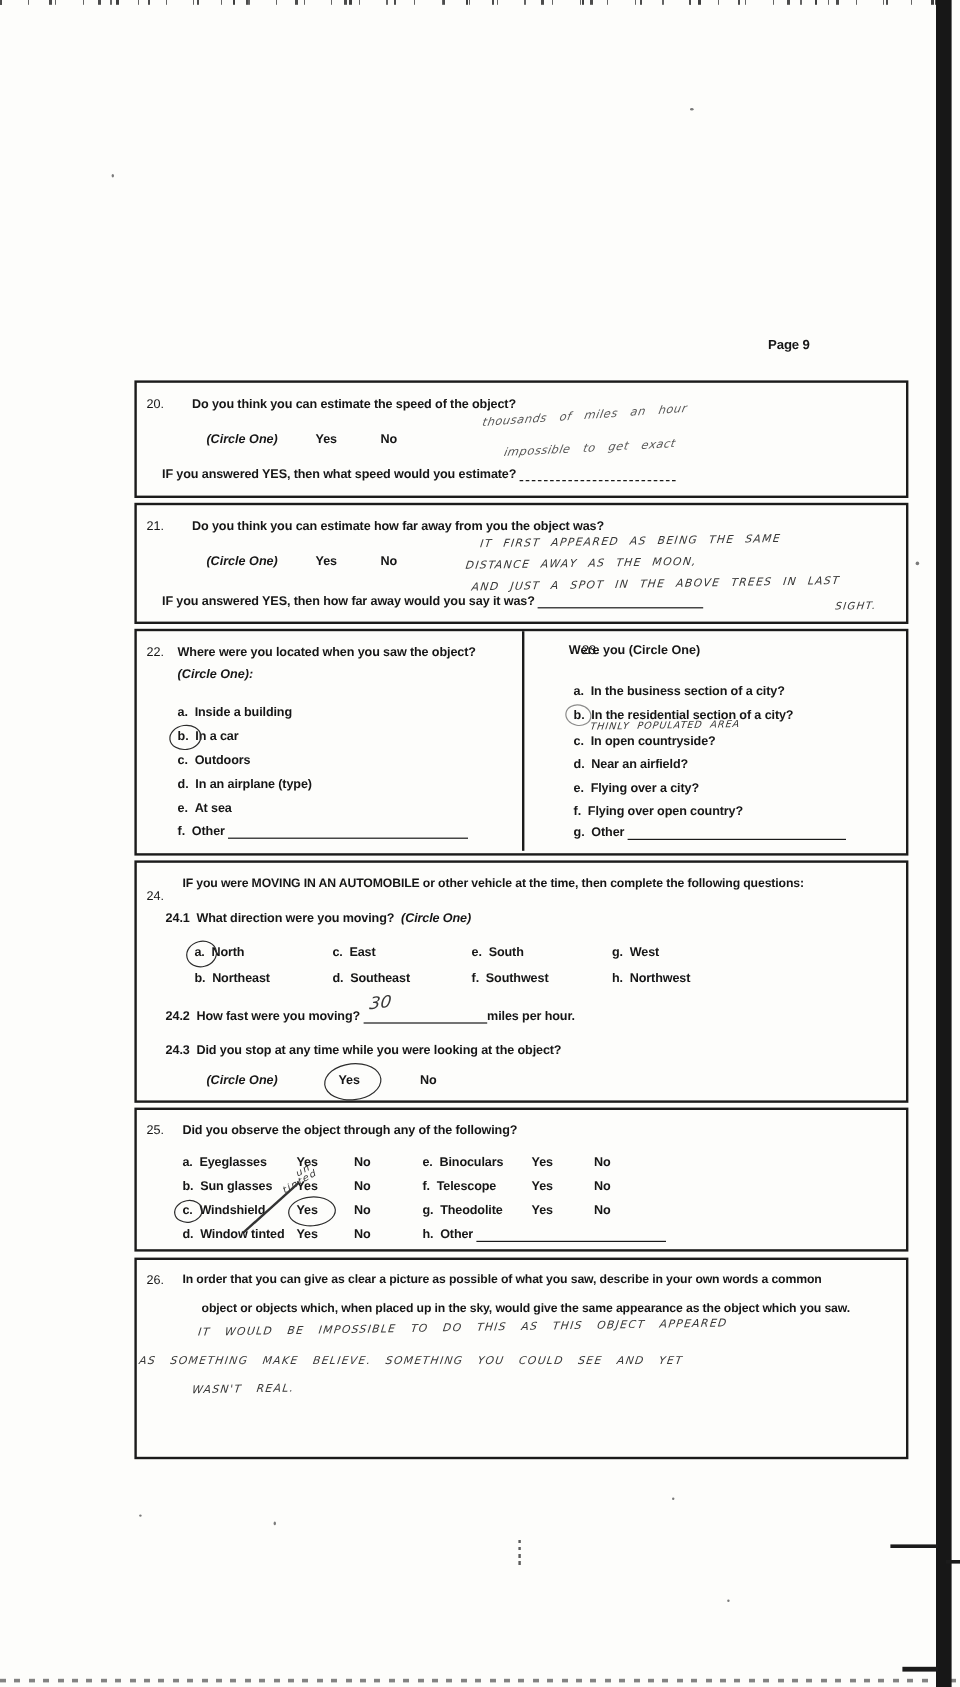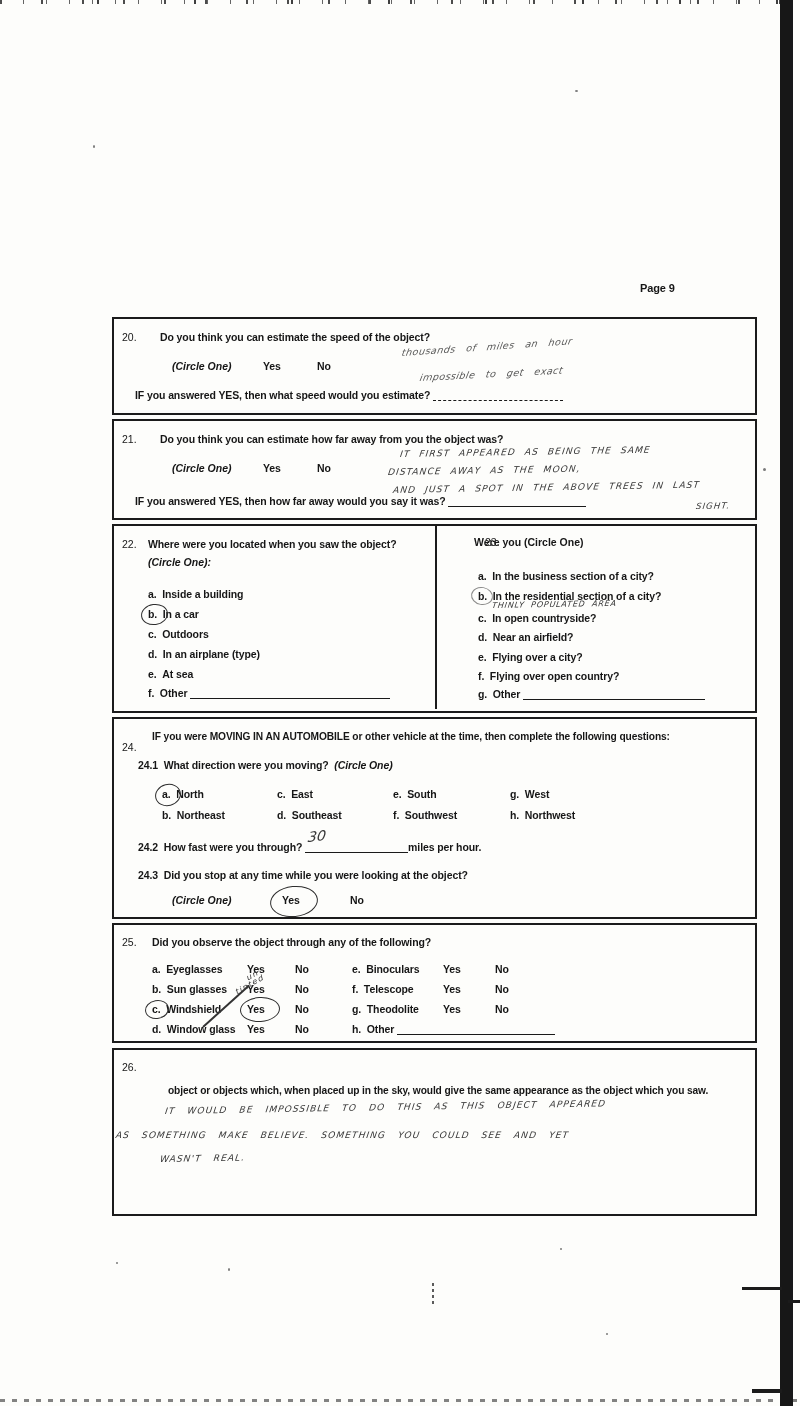--- a/index.html
+++ b/index.html
@@ -163,21 +163,21 @@
     <span>d.</span>&nbsp;&nbsp;<span>Southeast</span>
   </div>
   <div class="abs t" style="left:393px;top:809px;">
     <span>f.</span>&nbsp;&nbsp;<span>Southwest</span>
   </div>
   <div class="abs t" style="left:510px;top:809px;">
     <span>h.</span>&nbsp;&nbsp;<span>Northwest</span>
   </div>
 
   <div class="abs t" style="left:138px;top:841px;">
-    <span>24.2</span>&nbsp;&nbsp;<span>How fast were you through?</span>
+    <span>24.2</span>&nbsp;&nbsp;<span>How fast were you moving?</span>
     <span class="ul" style="width:103px;"></span><span>miles per hour.</span>
   </div>
   <div class="abs hw" style="left:308px;top:829px;font-size:14px;transform:skewX(-12deg) rotate(-6deg);">30</div>
 
   <div class="abs t" style="left:138px;top:869px;">
     <span>24.3</span>&nbsp;&nbsp;<span>Did you stop at any time while you were looking at the object?</span>
   </div>
   <div class="abs ti" style="left:172px;top:894px;">(Circle One)</div>
   <div class="abs t" style="left:282px;top:894px;">Yes</div>
   <div class="circ" style="left:270px;top:886px;width:46px;height:29px;transform:rotate(-6deg);border-width:1.5px;"></div>
@@ -201,21 +201,21 @@
 
   <div class="abs t" style="left:152px;top:1003px;">
     <span>c.</span>&nbsp;&nbsp;<span>Windshield</span>
   </div>
   <div class="circ" style="left:145px;top:1000px;width:22px;height:17px;transform:rotate(-10deg);"></div>
   <div class="abs t" style="left:247px;top:1003px;">Yes</div>
   <div class="circ" style="left:240px;top:997px;width:38px;height:23px;transform:rotate(-4deg);border-width:1.5px;"></div>
   <div class="abs t" style="left:295px;top:1003px;">No</div>
 
   <div class="abs t" style="left:152px;top:1023px;">
-    <span>d.</span>&nbsp;&nbsp;<span>Window glass</span>
+    <span>d.</span>&nbsp;&nbsp;<span>Window tinted</span>
   </div>
   <div class="abs t" style="left:247px;top:1023px;">Yes</div>
   <div class="abs t" style="left:295px;top:1023px;">No</div>
 
   <div class="abs" style="left:203px;top:1026px;width:62px;height:2px;background:#333;transform:rotate(-42deg);transform-origin:left center;"></div>
   <div class="abs hw hwc" style="left:247px;top:974px;font-size:8px;transform:skewX(-8deg) rotate(-32deg);">un'</div>
   <div class="abs hw hwc" style="left:236px;top:988px;font-size:8px;transform:skewX(-8deg) rotate(-32deg);">tinted</div>
 
   <div class="abs t" style="left:352px;top:963px;">
     <span>e.</span>&nbsp;&nbsp;<span>Binoculars</span>
@@ -235,18 +235,19 @@
   <div class="abs t" style="left:443px;top:1003px;">Yes</div>
   <div class="abs t" style="left:495px;top:1003px;">No</div>
 
   <div class="abs t" style="left:352px;top:1023px;">
     <span>h.</span>&nbsp;&nbsp;<span>Other</span>
     <span class="ul" style="width:158px;"></span>
   </div>
 
   <div class="box" style="left:112px;top:1048px;width:641px;height:164px;"></div>
   <div class="abs num" style="left:122px;top:1061px;">26.</div>
+  <div class="abs t" style="left:152px;top:1061px;font-size:10.2px;">In order that you can give as clear a picture as possible of what you saw, describe in your own words a common</div>
   <div class="abs t" style="left:168px;top:1085px;font-size:10.2px;">object or objects which, when placed up in the sky, would give the same appearance as the object which you saw.</div>
   <div class="abs hw hwc" style="left:165px;top:1106px;word-spacing:8px;">IT WOULD BE IMPOSSIBLE TO DO THIS AS THIS OBJECT APPEARED</div>
   <div class="abs hw hwc" style="left:116px;top:1130px;word-spacing:8px;transform:skewX(-8deg) rotate(0deg);">AS SOMETHING MAKE BELIEVE. SOMETHING YOU COULD SEE AND YET</div>
   <div class="abs hw hwc" style="left:160px;top:1154px;word-spacing:8px;">WASN'T REAL.</div>
 
 </div>
 
 </body></html>

